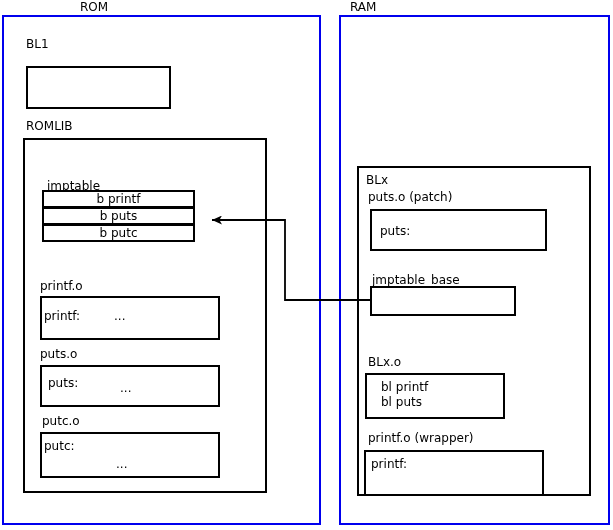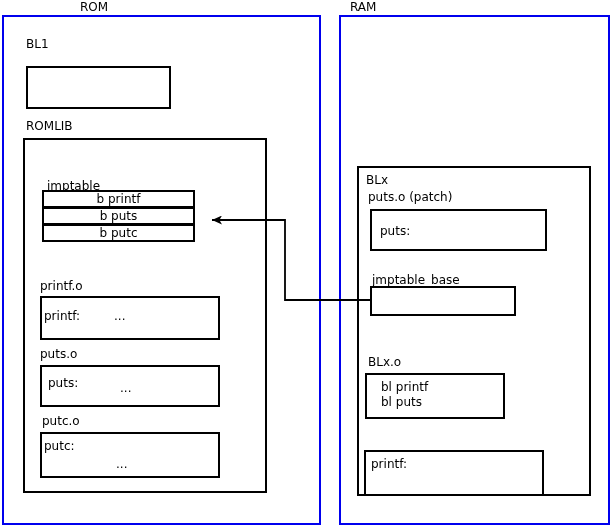--- a/index.html
+++ b/index.html
@@ -142,20 +142,21 @@
   <div class="abs box" style="left:370px; top:286px; width:146px; height:30px;">
     <div class="abs code" style="left:6px; top:7px;"></div>
   </div>
 
   <div class="abs caption" style="left:368px; top:356px;">BLx.o</div>
   <div class="abs box" style="left:365px; top:373px; width:140px; height:46px;">
     <div class="abs code" style="left:14px; top:5px;">bl printf</div>
     <div class="abs code" style="left:14px; top:20px;">bl puts</div>
   </div>
 
+  <div class="abs caption" style="left:368px; top:432px;">printf.o (wrapper)</div>
   <div class="abs box" style="left:364px; top:450px; width:180px; height:46px;">
     <div class="abs code" style="left:5px; top:5px;">printf:</div>
   </div>
 
   <svg id="connector" viewBox="0 0 613 530">
     <defs>
       <marker id="arrowhead" markerWidth="11" markerHeight="9" refX="10" refY="4.5" orient="auto" markerUnits="userSpaceOnUse">
         <path d="M10,4.5 L0,0 L2.6,4.5 L0,9 Z" fill="#000000"></path>
       </marker>
     </defs>

